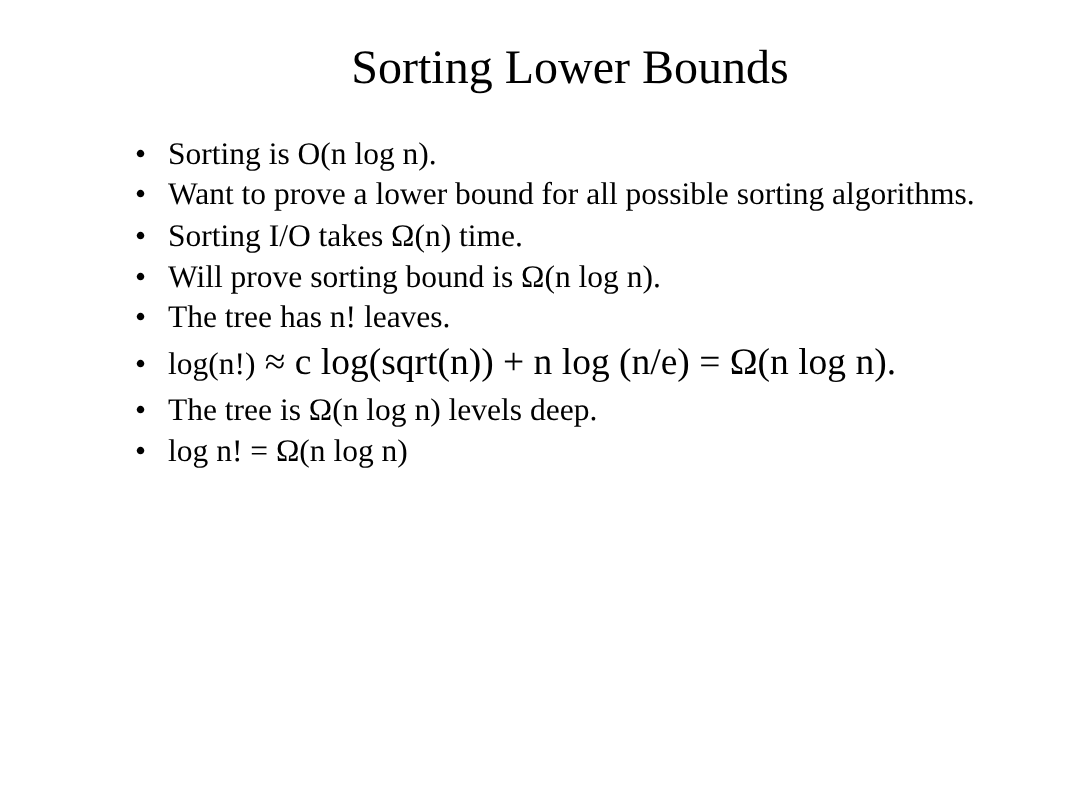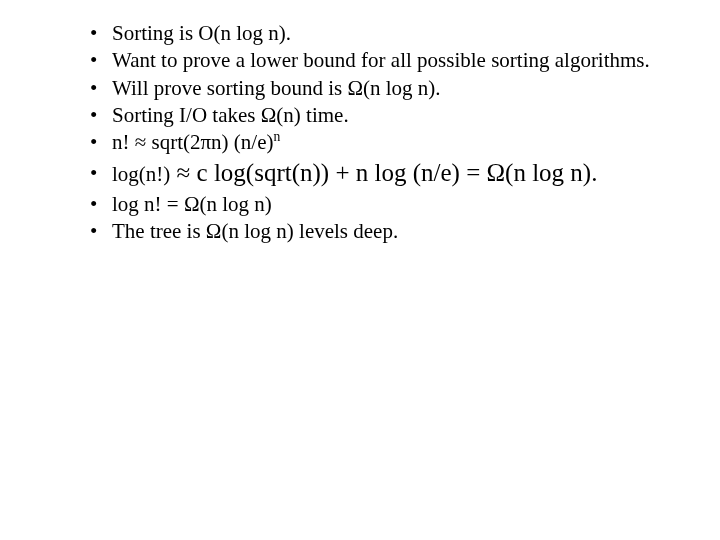--- a/index.html
+++ b/index.html
@@ -53,23 +53,24 @@
       font-size: 21px;
       top: 3px;
     }
     .sm-prefix { font-size: 21px; }
     sup { font-size: 0.65em; vertical-align: super; line-height: 0; }
   </style>
 </head>
 <body>
 
 <div class="slide">
+  <h1 class="title">Sorting Lower Bounds</h1>
   <ul class="bullets">
     <li><span>Sorting is O(n log n).</span></li>
     <li><span>Want to prove a lower bound for all possible sorting algorithms.</span></li>
+    <li><span>Sorting I/O takes Ω(n) time.</span></li>
     <li><span>Will prove sorting bound is Ω(n log n).</span></li>
-    <li><span>Sorting I/O takes Ω(n) time.</span></li>
-    <li><span>n! ≈ sqrt(2πn) (n/e)</span><sup>n</sup></li>
+    <li><span>The tree has n! leaves.</span></li>
     <li class="emph"><span class="sm-prefix">log(n!)</span><span> ≈ c log(sqrt(n)) + n log (n/e) = Ω(n log n).</span></li>
+    <li><span>The tree is Ω(n log n) levels deep.</span></li>
     <li><span>log n! = Ω(n log n)</span></li>
-    <li><span>The tree is Ω(n log n) levels deep.</span></li>
   </ul>
 </div>
 
 </body></html>

